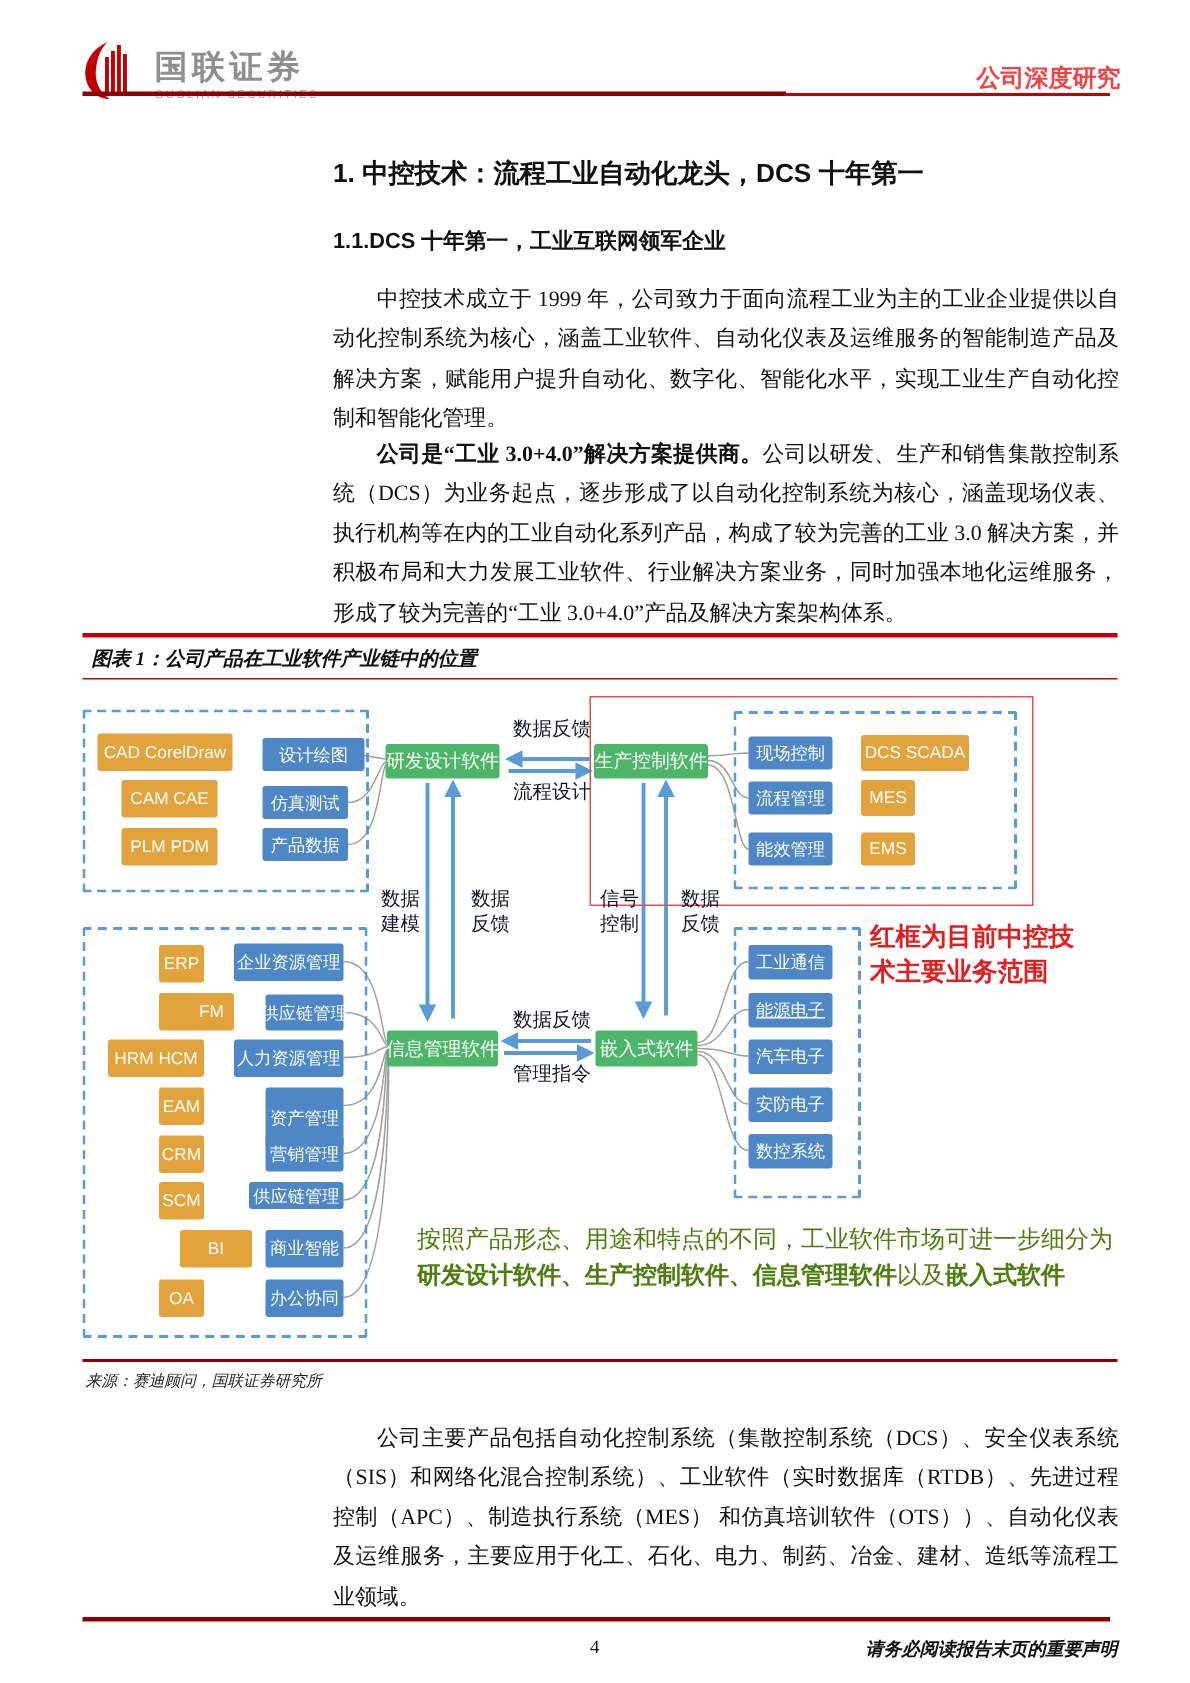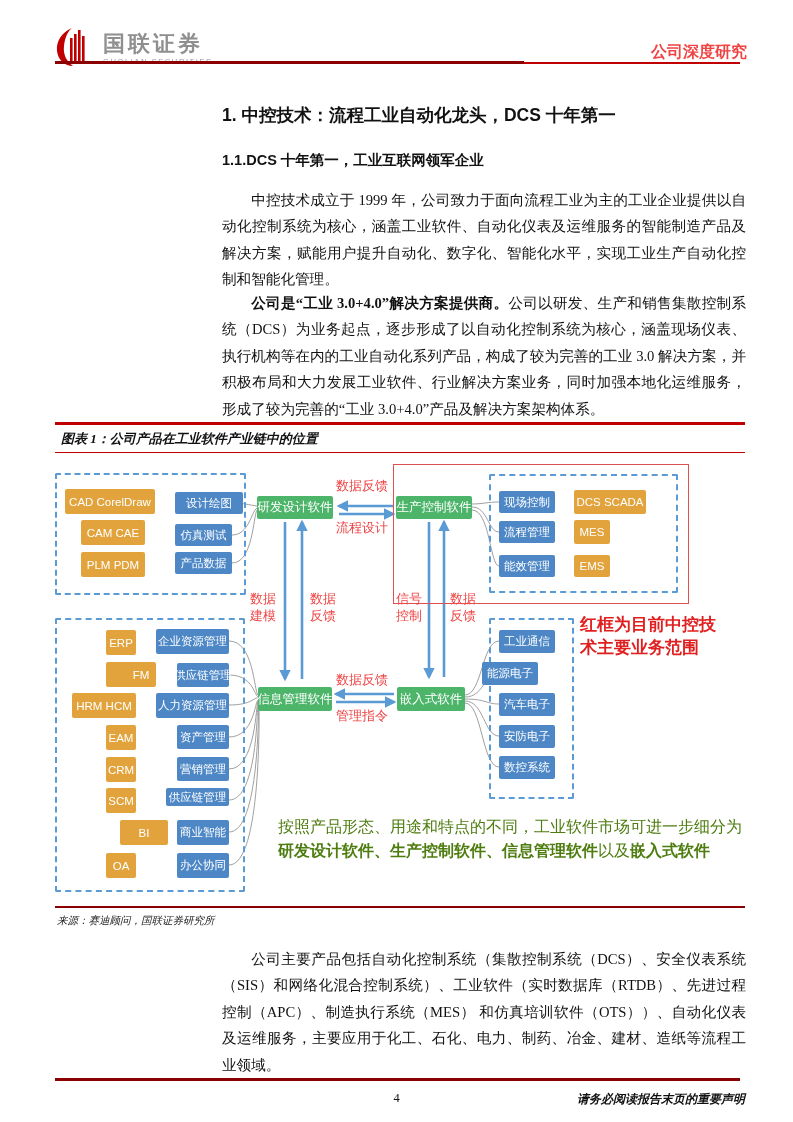--- a/index.html
+++ b/index.html
@@ -32,21 +32,21 @@
   
   #diagram{position:absolute;left:52px;top:460px;width:706px;height:450px;
            font-family:"Liberation Sans","DejaVu Sans",sans-serif;}
   .dashedbox{position:absolute;border:2px dashed #5b9bd5;border-radius:2px;}
   .redbox{position:absolute;border:1.5px solid #e05050;}
   .obox,.bbox,.gbox{position:absolute;color:#fff;display:flex;align-items:center;
         justify-content:center;border-radius:2px;white-space:nowrap;}
   .obox{background:#e2a33c;font-size:11.5px;}
   .bbox{background:#4d87c6;font-size:11.5px;}
   .gbox{background:#4db56a;font-size:12.5px;}
-  .albl{position:absolute;font-size:13px;line-height:17px;color:#ef4444;text-align:left;}
+  .albl{position:absolute;font-size:13px;line-height:17px;color:#0f172a;text-align:right;}
   .rednote{position:absolute;color:#e02020;font-family:"Liberation Serif",serif;
            font-size:17px;line-height:23px;font-weight:600;}
   .dcaption{position:absolute;font-size:16px;line-height:24px;color:#4d7c0f;}
   .dcaption .b{font-weight:bold;}
 
   
   .pageno{font-size:12.5px;}
   .disclaimer{font-size:12px;font-weight:bold;font-style:italic;}
 </style>
 </head>
@@ -168,33 +168,33 @@
   <div class="obox" style="left:54px;top:202px;width:30px;height:25px;padding-left:20px;">FM</div>
   <div class="obox" style="left:20px;top:233px;width:64px;height:25px;">HRM  HCM</div>
   <div class="obox" style="left:54px;top:265px;width:30px;height:25px;">EAM</div>
   <div class="obox" style="left:54px;top:297px;width:30px;height:25px;">CRM</div>
   <div class="obox" style="left:54px;top:328px;width:30px;height:25px;">SCM</div>
   <div class="obox" style="left:68px;top:360px;width:48px;height:25px;text-align:center;">BI</div>
   <div class="obox" style="left:54px;top:393px;width:30px;height:25px;">OA</div>
   <div class="bbox" style="left:104px;top:169px;width:73px;height:25px;">企业资源管理</div>
   <div class="bbox" style="left:125px;top:203px;width:52px;height:24px;">供应链管理</div>
   <div class="bbox" style="left:104px;top:233px;width:73px;height:25px;">人力资源管理</div>
-  <div class="bbox" style="left:125px;top:265px;width:52px;height:24px;">资产管理</div>
+  <div class="bbox" style="left:125px;top:265px;width:52px;height:40px;">资产管理</div>
   <div class="bbox" style="left:125px;top:297px;width:52px;height:24px;">营销管理</div>
   <div class="bbox" style="left:114px;top:328px;width:63px;height:18px;">供应链管理</div>
   <div class="bbox" style="left:125px;top:360px;width:52px;height:25px;">商业智能</div>
   <div class="bbox" style="left:125px;top:393px;width:52px;height:25px;">办公协同</div>
 
   <div class="gbox" style="left:206px;top:227px;width:74px;height:24px;">信息管理软件</div>
 
   <div class="gbox" style="left:345px;top:227px;width:68px;height:24px;">嵌入式软件</div>
 
   <div class="dashedbox" style="left:437px;top:158px;width:81px;height:177px;"></div>
   <div class="bbox" style="left:447px;top:170px;width:56px;height:23px;">工业通信</div>
-  <div class="bbox" style="left:430px;top:202px;width:56px;height:23px;">能源电子</div>
+  <div class="bbox" style="left:447px;top:202px;width:56px;height:23px;text-decoration:underline;">能源电子</div>
   <div class="bbox" style="left:447px;top:233px;width:56px;height:23px;">汽车电子</div>
   <div class="bbox" style="left:447px;top:265px;width:56px;height:23px;">安防电子</div>
   <div class="bbox" style="left:447px;top:296px;width:56px;height:23px;">数控系统</div>
 
   <div class="dcaption" style="left:226px;top:355px;width:465px;">
     <div>按照产品形态、用途和特点的不同，工业软件市场可进一步细分为</div>
     <div><span class="b">研发设计软件、生产控制软件、信息管理软件</span><span>以及</span><span class="b">嵌入式软件</span></div>
   </div>
 </div>
 

